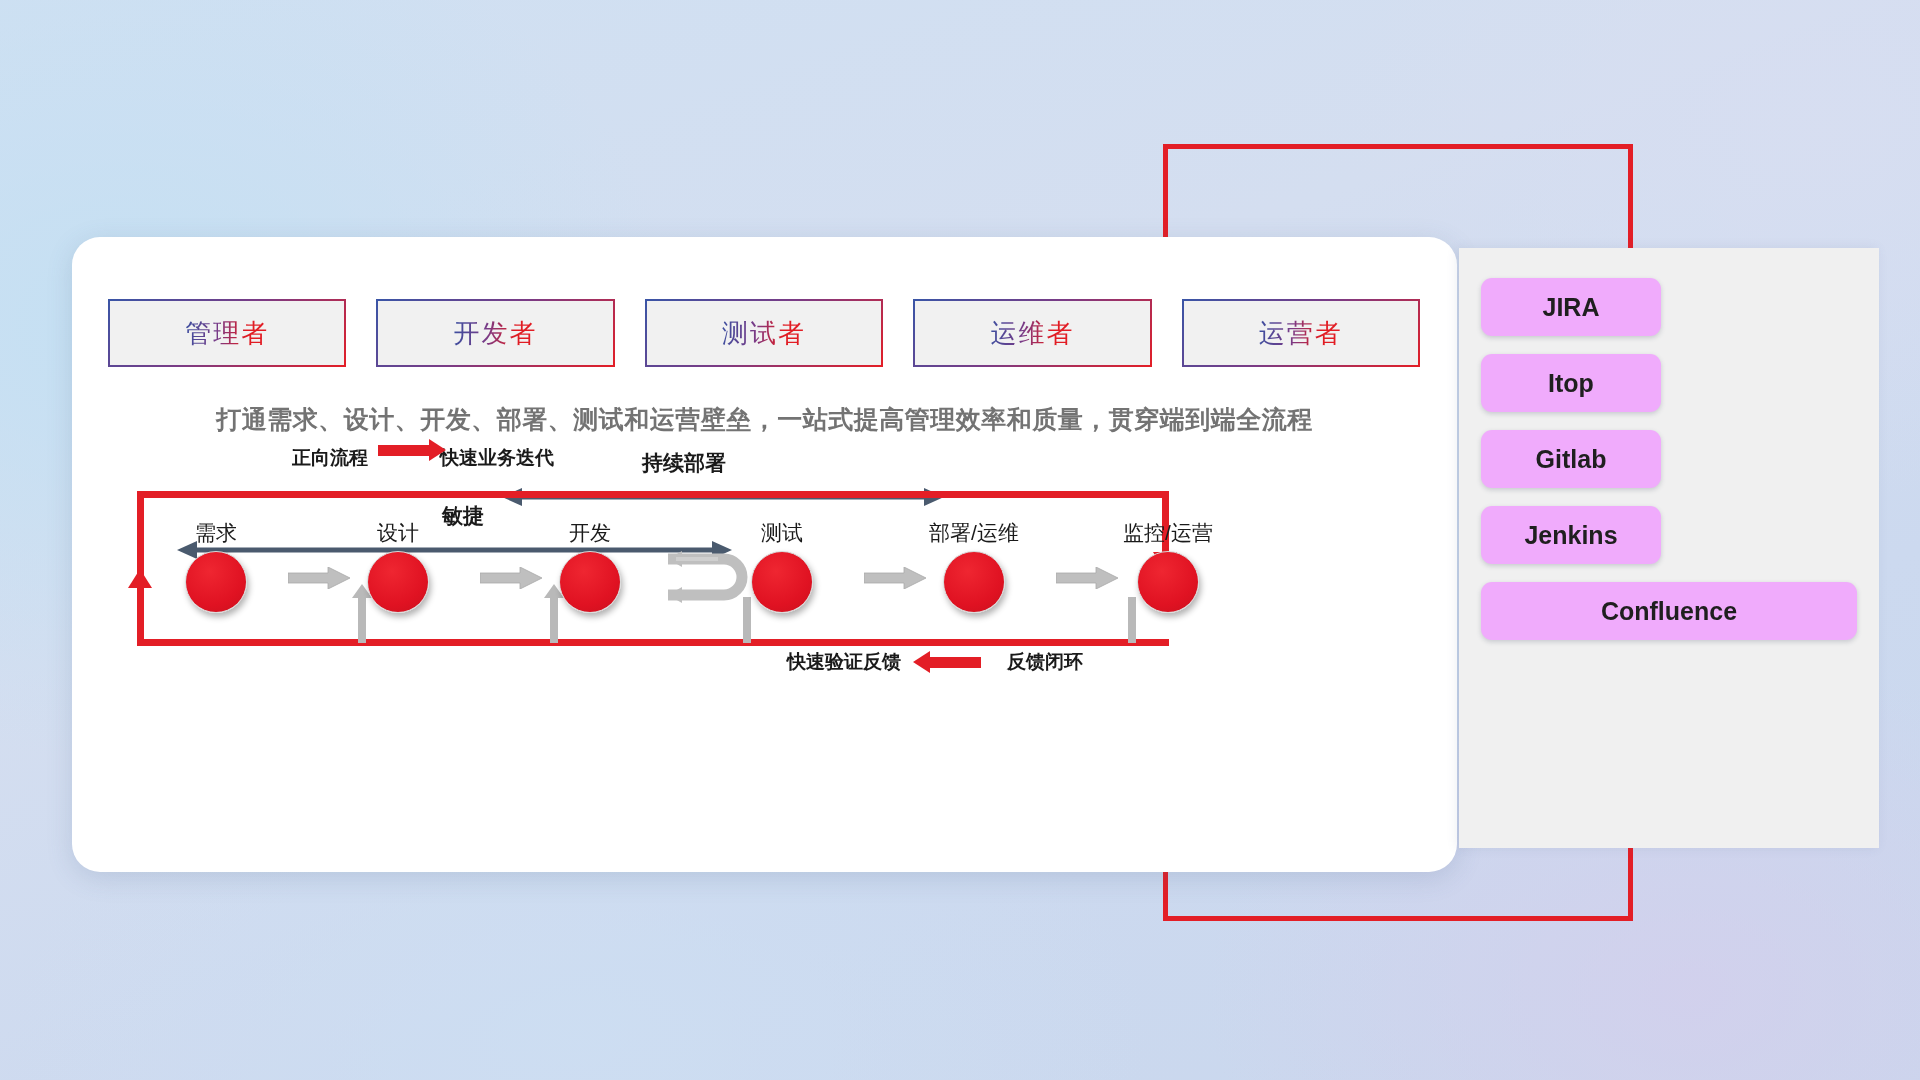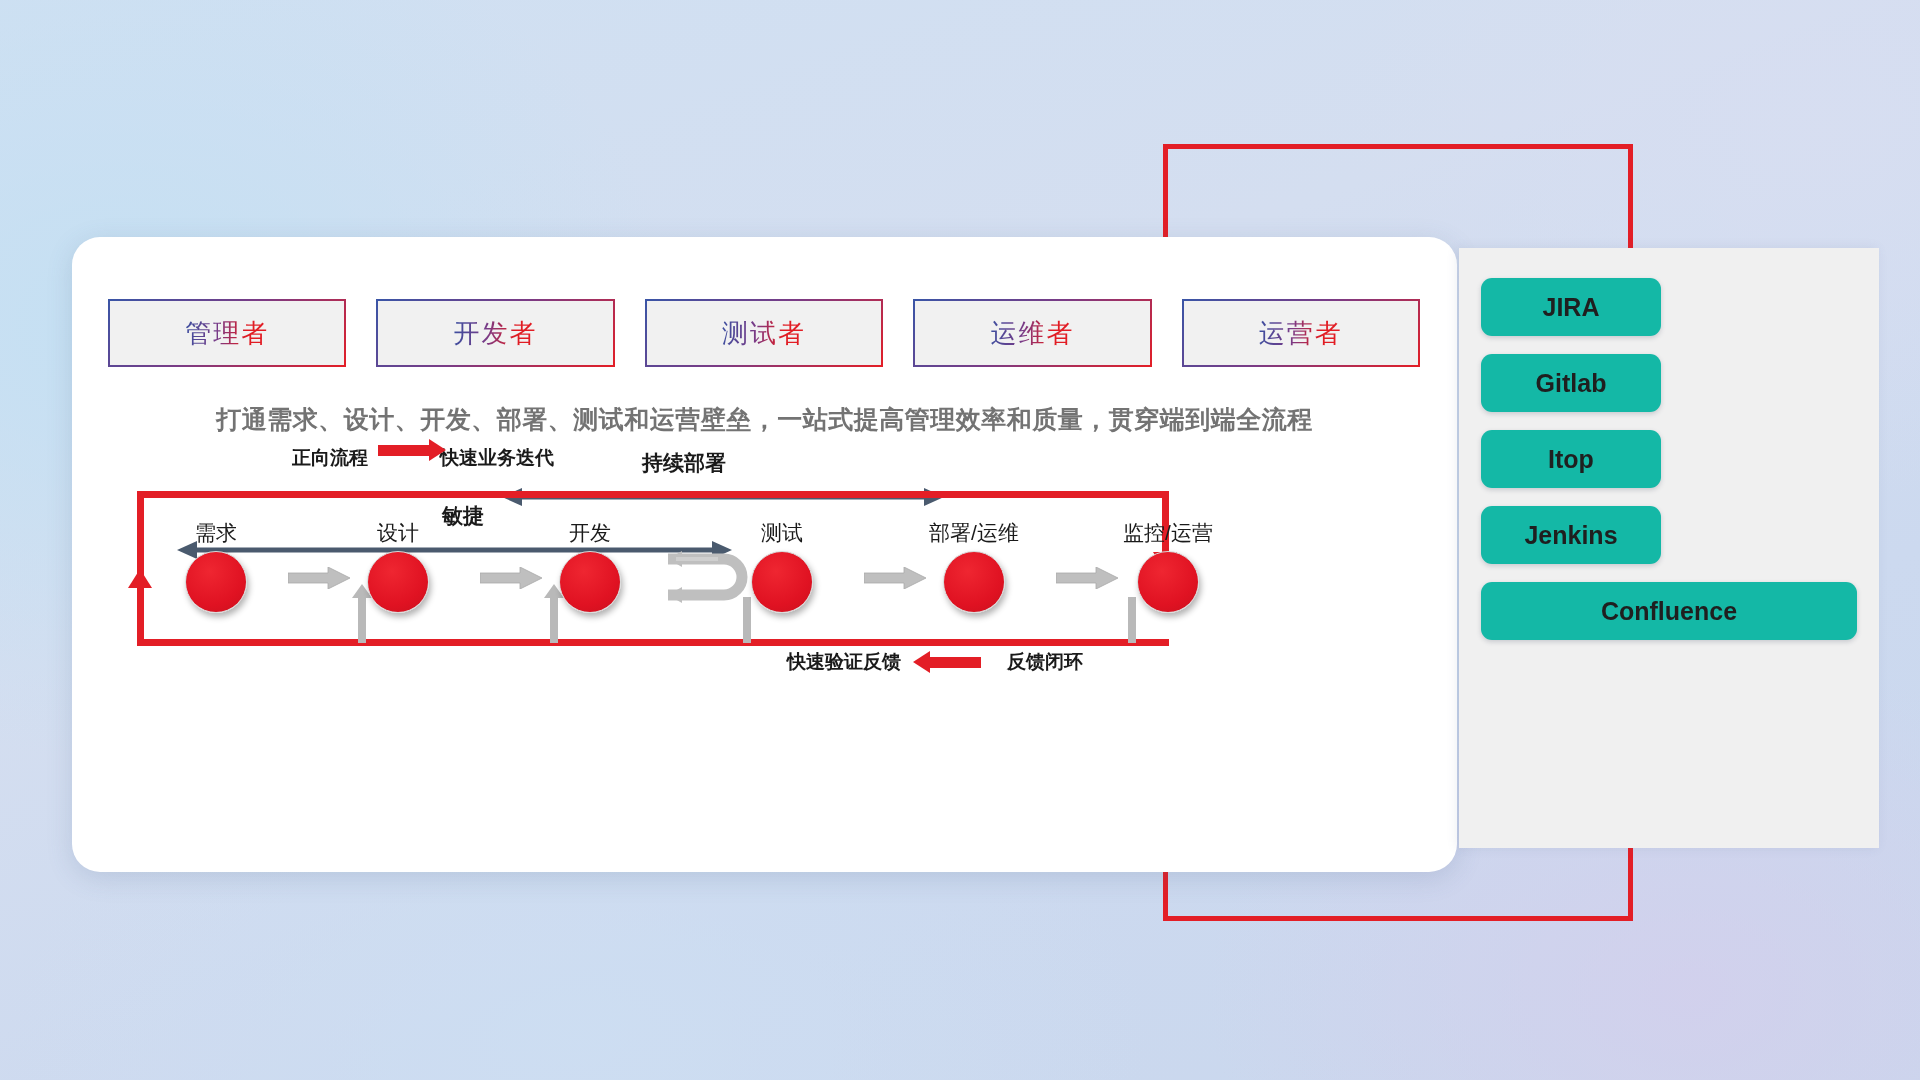--- a/index.html
+++ b/index.html
@@ -351,21 +351,21 @@
 
   #tools-grid {
     margin: 30px 22px 0 22px;
     display: flex;
     flex-wrap: wrap;
     gap: 18px 18px;
   }
   .tool-chip {
     width: 180px;
     height: 58px;
-    background: #14b8a6;
+    background: #f0abfc;
     border-radius: 11px;
     box-shadow: 0 2px 5px rgba(60,70,90,0.22);
     display: flex;
     align-items: center;
     justify-content: center;
     font-size: 25px;
     font-weight: bold;
     color: #1f1f1f;
   }
   .tool-chip.wide { width: 378px; }
@@ -496,24 +496,24 @@
 
   </div>
 
   <div id="side-panel">
 
     <div id="tools-grid">
       <div class="tool-chip">
         <span>JIRA</span>
       </div>
       <div class="tool-chip">
+        <span>Itop</span>
+      </div>
+      <div class="tool-chip">
         <span>Gitlab</span>
-      </div>
-      <div class="tool-chip">
-        <span>Itop</span>
       </div>
       <div class="tool-chip">
         <span>Jenkins</span>
       </div>
       <div class="tool-chip wide">
         <span>Confluence</span>
       </div>
     </div>
   </div>
 

